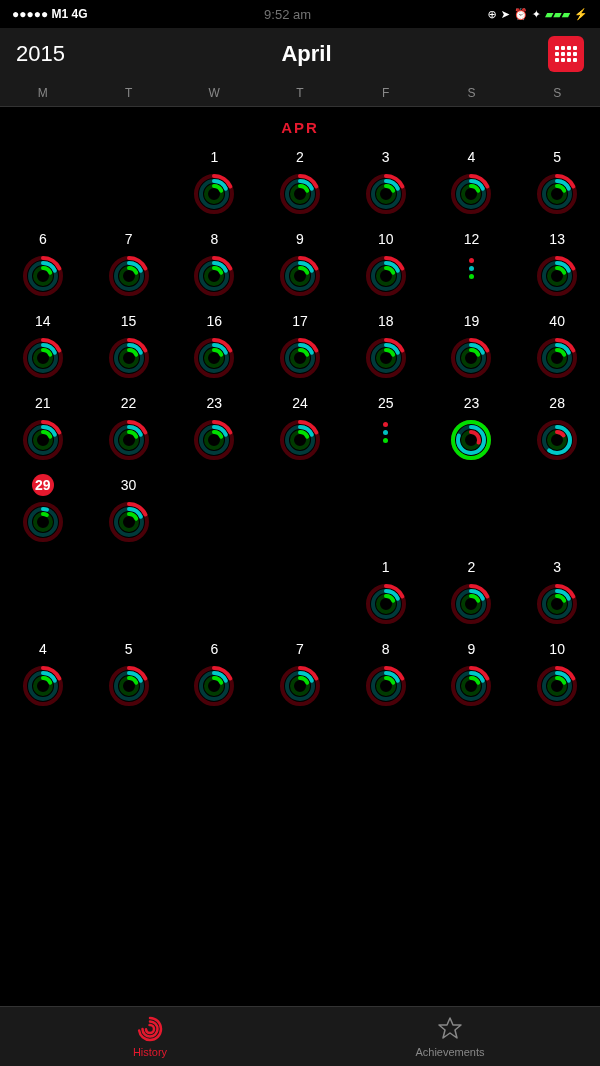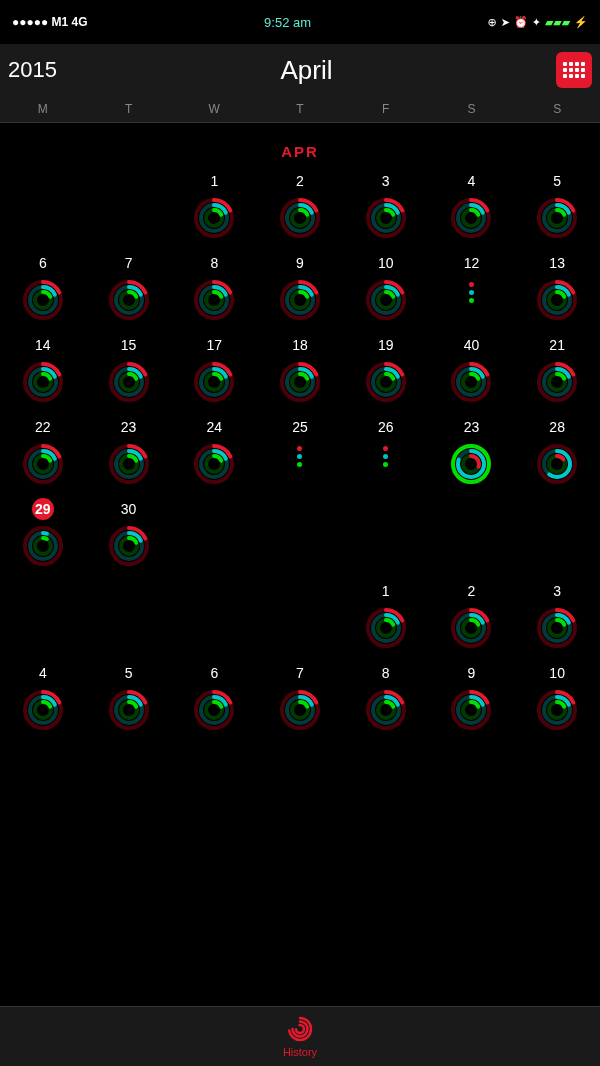--- a/index.html
+++ b/index.html
@@ -12,37 +12,37 @@
       min-height: 1066px;
       overflow-x: hidden;
     }
 
     
     .status-bar {
       display: flex;
       justify-content: space-between;
       align-items: center;
       padding: 6px 12px;
-      height: 44px;
+      height: 28px;
       background: #000;
     }
     .status-left { font-size: 12px; font-weight: 600; color: #fff; }
-    .status-center { font-size: 13px; font-weight: 500; color: #5eead4; }
+    .status-center { font-size: 13px; font-weight: 500; color: #737373; }
     .status-right { display: flex; align-items: center; gap: 4px; font-size: 11px; color: #fff; }
 
     
     .header {
       display: flex;
       justify-content: space-between;
       align-items: center;
-      padding: 8px 8px;
+      padding: 8px 16px;
       background: #1a1a1a;
     }
     .header-year { font-size: 22px; font-weight: 300; color: #fff; }
-    .header-month { font-size: 26px; font-weight: 400; color: #fff; text-align: center; }
+    .header-month { font-size: 22px; font-weight: 700; color: #fff; text-align: center; }
     .header-calendar-icon {
       width: 36px;
       height: 36px;
       background: #e5192e;
       border-radius: 6px;
       display: flex;
       flex-direction: column;
       align-items: center;
       justify-content: center;
       gap: 2px;
@@ -79,21 +79,21 @@
       height: calc(1066px - 28px - 56px - 32px - 60px);
       background: #000;
     }
 
     
     .month-label {
       text-align: center;
       color: #e5192e;
       font-size: 15px;
       font-weight: 600;
-      padding: 20px 0 6px;
+      padding: 12px 0 6px;
       letter-spacing: 2px;
     }
 
     
     .cal-grid {
       display: grid;
       grid-template-columns: repeat(7, 1fr);
     }
     .cal-cell {
       display: flex;
@@ -379,20 +379,31 @@
         <div class="ring-container"><svg width="44" height="44" viewBox="0 0 44 44" style="transform:rotate(-90deg)">
             <circle cx="22" cy="22" r="18" fill="none" stroke="#4a0008" stroke-width="4"></circle>
             <circle cx="22" cy="22" r="13" fill="none" stroke="#003a3a" stroke-width="4"></circle>
             <circle cx="22" cy="22" r="8" fill="none" stroke="#003a00" stroke-width="4"></circle>
             <circle cx="22" cy="22" r="18" fill="none" stroke="#e5192e" stroke-width="4" stroke-dasharray="20.357520395261858 92.7398151339707" stroke-linecap="round"></circle>
             <circle cx="22" cy="22" r="13" fill="none" stroke="#00c8c8" stroke-width="4" stroke-dasharray="14.702653618800232 66.9787553745344" stroke-linecap="round"></circle>
             <circle cx="22" cy="22" r="8" fill="none" stroke="#00e000" stroke-width="4" stroke-dasharray="9.047786842338605 41.21769561509809" stroke-linecap="round"></circle>
           </svg></div>
       </div>
       <div class="cal-cell">
+        <div class="day-num">16</div>
+        <div class="ring-container"><svg width="44" height="44" viewBox="0 0 44 44" style="transform:rotate(-90deg)">
+            <circle cx="22" cy="22" r="18" fill="none" stroke="#4a0008" stroke-width="4"></circle>
+            <circle cx="22" cy="22" r="13" fill="none" stroke="#003a3a" stroke-width="4"></circle>
+            <circle cx="22" cy="22" r="8" fill="none" stroke="#003a00" stroke-width="4"></circle>
+            <circle cx="22" cy="22" r="18" fill="none" stroke="#e5192e" stroke-width="4" stroke-dasharray="20.357520395261858 92.7398151339707" stroke-linecap="round"></circle>
+            <circle cx="22" cy="22" r="13" fill="none" stroke="#00c8c8" stroke-width="4" stroke-dasharray="14.702653618800232 66.9787553745344" stroke-linecap="round"></circle>
+            <circle cx="22" cy="22" r="8" fill="none" stroke="#00e000" stroke-width="4" stroke-dasharray="9.047786842338605 41.21769561509809" stroke-linecap="round"></circle>
+          </svg></div>
+      </div>
+      <div class="cal-cell">
         <div class="day-num">17</div>
         <div class="ring-container"><svg width="44" height="44" viewBox="0 0 44 44" style="transform:rotate(-90deg)">
             <circle cx="22" cy="22" r="18" fill="none" stroke="#4a0008" stroke-width="4"></circle>
             <circle cx="22" cy="22" r="13" fill="none" stroke="#003a3a" stroke-width="4"></circle>
             <circle cx="22" cy="22" r="8" fill="none" stroke="#003a00" stroke-width="4"></circle>
             <circle cx="22" cy="22" r="18" fill="none" stroke="#e5192e" stroke-width="4" stroke-dasharray="20.357520395261858 92.7398151339707" stroke-linecap="round"></circle>
             <circle cx="22" cy="22" r="13" fill="none" stroke="#00c8c8" stroke-width="4" stroke-dasharray="14.702653618800232 66.9787553745344" stroke-linecap="round"></circle>
             <circle cx="22" cy="22" r="8" fill="none" stroke="#00e000" stroke-width="4" stroke-dasharray="9.047786842338605 41.21769561509809" stroke-linecap="round"></circle>
           </svg></div>
       </div>
@@ -468,28 +479,20 @@
             <circle cx="22" cy="22" r="18" fill="none" stroke="#4a0008" stroke-width="4"></circle>
             <circle cx="22" cy="22" r="13" fill="none" stroke="#003a3a" stroke-width="4"></circle>
             <circle cx="22" cy="22" r="8" fill="none" stroke="#003a00" stroke-width="4"></circle>
             <circle cx="22" cy="22" r="18" fill="none" stroke="#e5192e" stroke-width="4" stroke-dasharray="20.357520395261858 92.7398151339707" stroke-linecap="round"></circle>
             <circle cx="22" cy="22" r="13" fill="none" stroke="#00c8c8" stroke-width="4" stroke-dasharray="14.702653618800232 66.9787553745344" stroke-linecap="round"></circle>
             <circle cx="22" cy="22" r="8" fill="none" stroke="#00e000" stroke-width="4" stroke-dasharray="9.047786842338605 41.21769561509809" stroke-linecap="round"></circle>
           </svg></div>
       </div>
       <div class="cal-cell">
         <div class="day-num">25</div>
-        <div class="dots-container">
-          <div class="dot" style="background: rgb(229, 25, 46);"></div>
-          <div class="dot" style="background: rgb(0, 192, 192);"></div>
-          <div class="dot" style="background: rgb(0, 224, 0);"></div>
-        </div>
-      </div>
-      <div class="cal-cell">
-        <div class="day-num">26</div>
         <div class="dots-container">
           <div class="dot" style="background: rgb(229, 25, 46);"></div>
           <div class="dot" style="background: rgb(0, 192, 192);"></div>
           <div class="dot" style="background: rgb(0, 224, 0);"></div>
         </div>
       </div>
       <div class="cal-cell">
         <div class="day-num">23</div>
         <div class="ring-container"><svg width="44" height="44" viewBox="0 0 44 44" style="transform:rotate(-90deg)">
             <circle cx="22" cy="22" r="18" fill="none" stroke="#4a0008" stroke-width="4"></circle>
@@ -657,13 +660,20 @@
 <div class="tab-bar">
   <div class="tab-item">
 
     <svg class="history-icon-svg" viewBox="0 0 28 28">
       <circle cx="14" cy="14" r="11" fill="none" stroke="#e5192e" stroke-width="2.5" stroke-dasharray="50 20" stroke-linecap="round" transform="rotate(-90 14 14)"></circle>
       <circle cx="14" cy="14" r="7.5" fill="none" stroke="#e5192e" stroke-width="2.5" stroke-dasharray="35 12" stroke-linecap="round" transform="rotate(-90 14 14)"></circle>
       <circle cx="14" cy="14" r="4" fill="none" stroke="#e5192e" stroke-width="2.5" stroke-dasharray="18 6" stroke-linecap="round" transform="rotate(-90 14 14)"></circle>
     </svg>
     <span class="tab-label active">History</span>
   </div>
+  <div class="tab-item">
+
+    <svg class="achievements-icon-svg" viewBox="0 0 28 28">
+      <polygon points="14,3 17,10 25,10 19,15 21,23 14,18 7,23 9,15 3,10 11,10" fill="none" stroke="#888" stroke-width="1.5" stroke-linejoin="round"></polygon>
+    </svg>
+    <span class="tab-label inactive">Achievements</span>
+  </div>
 </div>
 
 </body></html>

